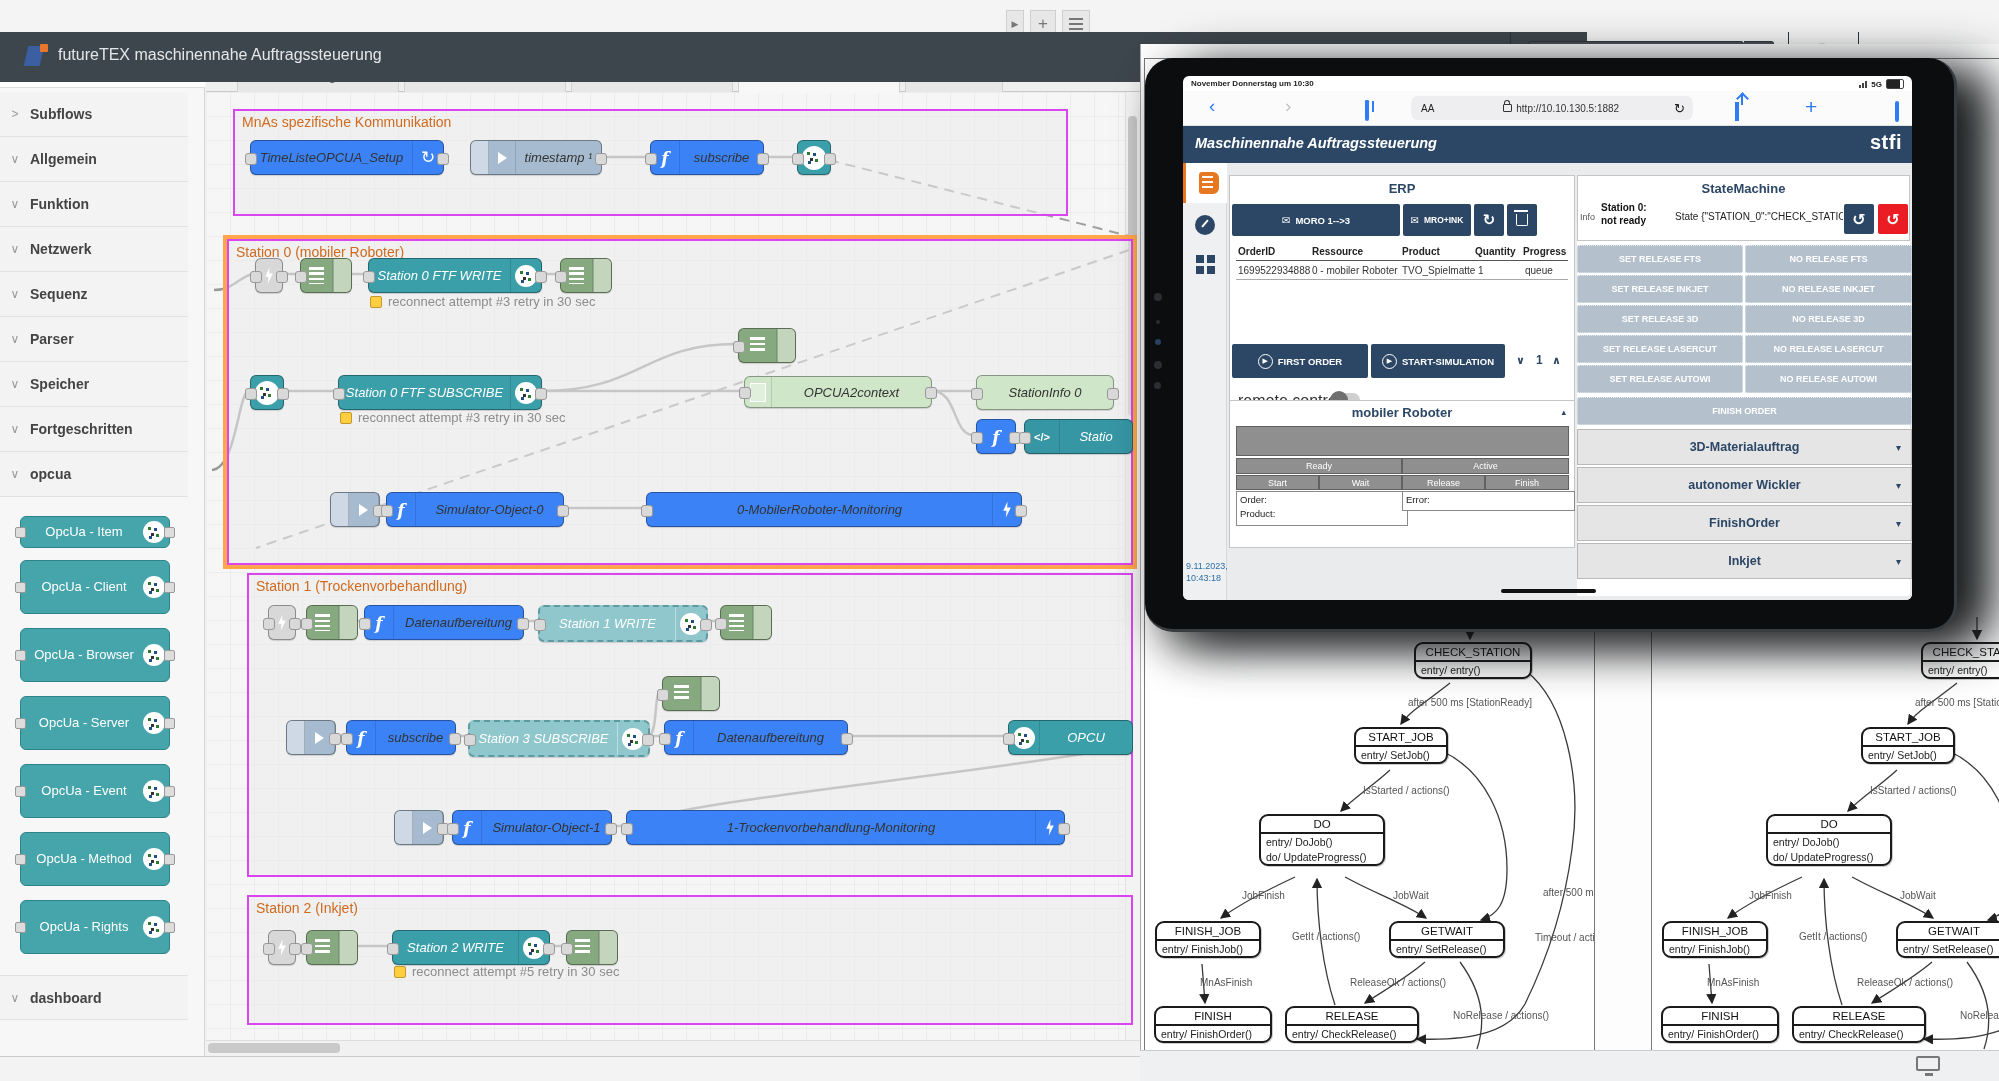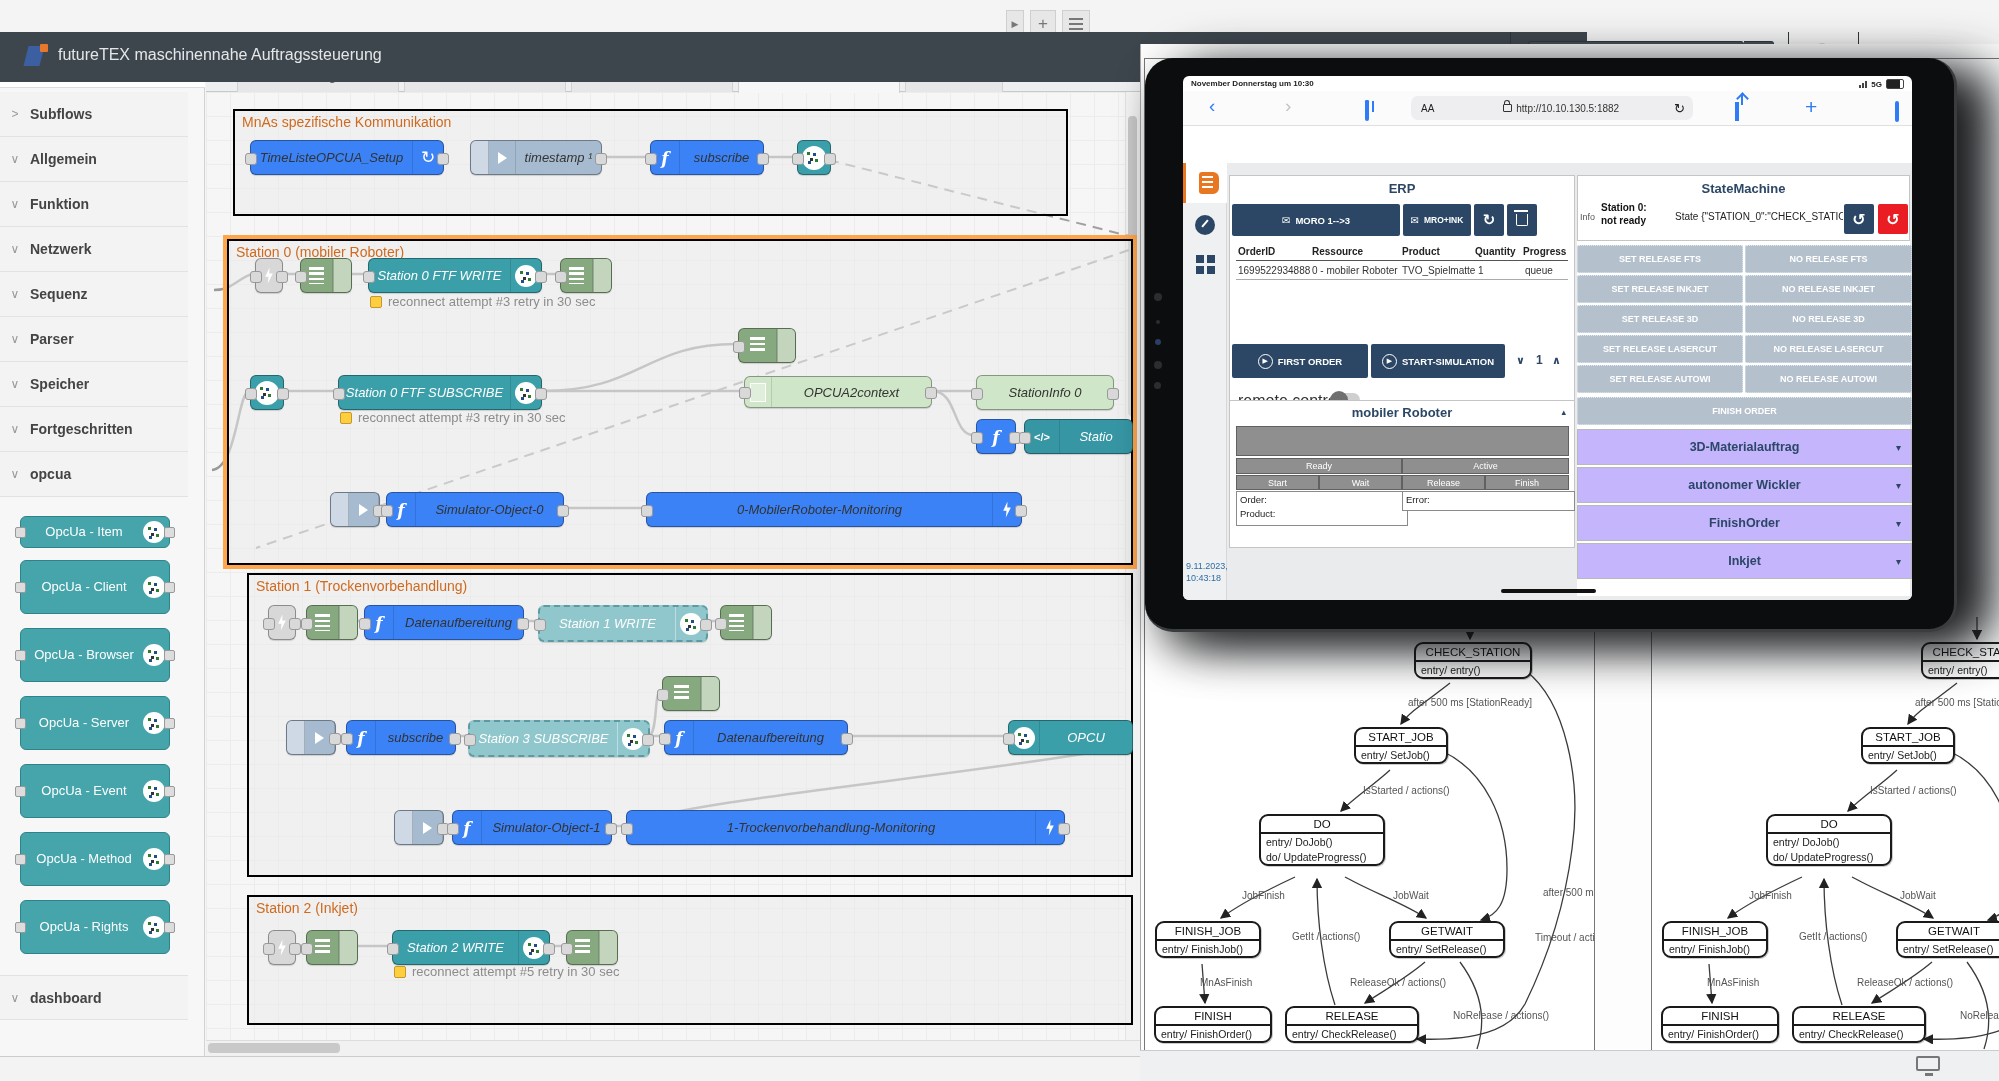--- a/index.html
+++ b/index.html
@@ -50,21 +50,21 @@
   #canvas-bg{left:206px;top:92px;width:934px;height:948px;background:#f6f6f6;
      background-image:linear-gradient(#ececec 1px,transparent 1px),linear-gradient(90deg,#ececec 1px,transparent 1px);
      background-size:24px 24px;}
   #hscroll{left:206px;top:1040px;width:934px;height:16px;background:#f1f1f1;border-top:1px solid #ddd;}
   #hthumb{left:208px;top:1043px;width:132px;height:10px;background:#c9c9c9;border-radius:4px;}
   #vscroll{left:1125px;top:92px;width:15px;height:948px;background:#f3f3f3;border-left:1px solid #e2e2e2;}
   #vthumb{left:1128px;top:116px;width:9px;height:300px;background:#c9c9c9;border-radius:4px;}
   #footer{left:0;top:1056px;width:1140px;height:25px;background:#f3f3f3;border-top:1px solid #ccc;z-index:4;}
   .fbtn{top:1060px;height:17px;background:#fff;border:1px solid #bbb;border-radius:2px;color:#888;font-size:10px;display:flex;align-items:center;justify-content:center;}
   
-  .grp{border:2px solid #000000;background:rgba(235,235,235,.55);padding-left:12px;}
+  .grp{border:2px solid #d946ef;background:rgba(235,235,235,.55);padding-left:12px;}
   .grp .glabel{position:absolute;left:7px;top:3px;font-size:14px;color:#cf6a1f;}
   #grp-s0{box-shadow:0 0 0 4px #ffa64d;}
   
   .node{position:absolute;height:33px;border:1px solid rgba(0,0,0,.35);border-radius:6px;display:flex;align-items:center;font-size:13px;font-style:italic;box-shadow:0 1px 1px rgba(0,0,0,.15);}
   .node.pl::before,.node.pr::after{content:"";position:absolute;top:50%;margin-top:-5px;width:10px;height:10px;background:#d9d9d9;border:1px solid #999;border-radius:3px;z-index:2;}
   .node.pl::before{left:-6px;} .node.pr::after{right:-6px;}
   .teal{background:#3a9fa9;color:#fff;}
   .teal-light{background:#8fc7cd;color:#fff;border:2px dashed #5e9aa1;}
   .fn{background:#3b82f6;color:#333;}
   .inj{background:#a6bbcf;color:#333;}
@@ -132,21 +132,21 @@
   .navybtn{position:absolute;background:#2c4766;color:#fff;font-size:9.5px;font-weight:bold;display:flex;align-items:center;justify-content:center;gap:5px;border-radius:2px;}
   .graybtn{position:absolute;background:#b4c1cd;color:#fff;font-size:9px;font-weight:bold;display:flex;align-items:center;justify-content:center;border:1px dotted #e3eaf0;border-radius:2px;text-align:center;}
   .th{position:absolute;font-size:10px;font-weight:bold;color:#222;}
   .td{position:absolute;font-size:10px;color:#333;white-space:nowrap;}
   .playico{width:13px;height:13px;border:1.5px solid #fff;border-radius:50%;display:flex;align-items:center;justify-content:center;font-size:7px;}
   .envico{font-size:10px;}
   .trashico{width:10px;height:11px;border:1.5px solid #fff;border-top:none;border-radius:0 0 2px 2px;position:relative;}
   .trashico::before{content:"";position:absolute;left:-3px;top:-4px;width:14px;height:2px;background:#fff;}
   .toggle{position:absolute;width:30px;height:14px;background:#cfcfcf;border-radius:7px;}
   .toggle .knob{position:absolute;left:0px;top:-2px;width:18px;height:18px;border-radius:50%;background:#6f6f6f;}
-  .ddrop{position:absolute;left:0;width:333px;height:34px;background:#c4b5fd;border:1px solid #b9b9b9;color:#2c4766;font-weight:bold;font-size:12.5px;display:flex;align-items:center;justify-content:center;}
+  .ddrop{position:absolute;left:0;width:333px;height:34px;background:#e5e5e5;border:1px solid #b9b9b9;color:#2c4766;font-weight:bold;font-size:12.5px;display:flex;align-items:center;justify-content:center;}
   .ddrop .caret{position:absolute;right:10px;font-size:10px;}
   .grayblock{position:absolute;background:#8f8f8f;border:1px solid #616161;color:#fff;font-size:9px;display:flex;align-items:center;justify-content:center;}
   .whitebox{position:absolute;background:#fff;border:1px solid #8a8a8a;font-size:9.5px;color:#222;padding:1px 3px;line-height:1.45;}
   #homebar{position:absolute;left:318px;top:513px;width:95px;height:4px;background:#111;border-radius:2px;z-index:5;}
   svg{position:absolute;overflow:visible;}
   .wire{fill:none;stroke:#9a9a9a;stroke-width:2.5;}
   .dwire{fill:none;stroke:#a0a0a0;stroke-width:2;stroke-dasharray:10 7;}
   .sedge{fill:none;stroke:#3a3a3a;stroke-width:1.3;}
 </style>
 </head>
@@ -719,20 +719,24 @@
           <span style="flex:1;display:flex;align-items:center;justify-content:center">
             <span class="lockico"></span>
             <span>http://10.10.130.5:1882</span>
           </span>
           <span style="margin-right:8px;color:#222;font-size:13px">↻</span>
         </div>
         <span class="abs shareico" style="left:548px;top:11px"></span>
         <span class="navico" style="left:622px;font-size:21px">+</span>
         <span class="abs tabsico" style="left:704px;top:12px"></span>
       </div>
+      <div id="appheader" class="abs">
+        <span class="abs" id="apptitle">Maschinennahe Auftragssteuerung</span>
+        <span class="abs" id="stfi">stfi</span>
+      </div>
       <div id="appside" class="abs">
         <div class="abs side-active">
             <span class="abs bookicon"></span>
           </div>
         <span class="abs gaugeicon"></span>
         <span class="abs gridicon"></span>
         <div class="abs" id="side-ts">
           <div>9.11.2023,</div>
             <div>10:43:18</div>
         </div>

